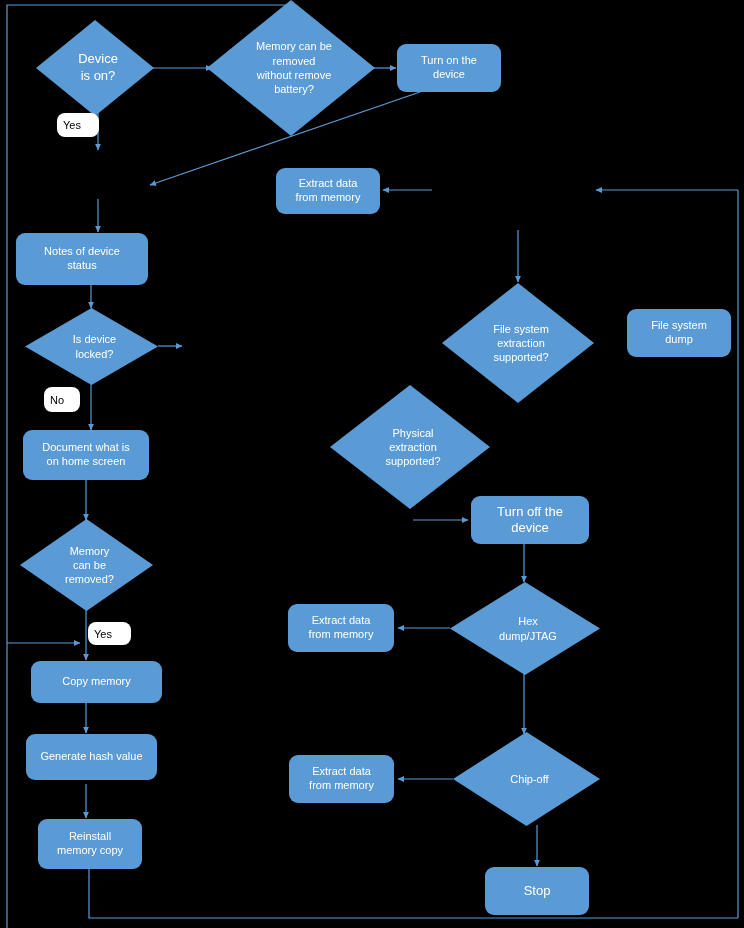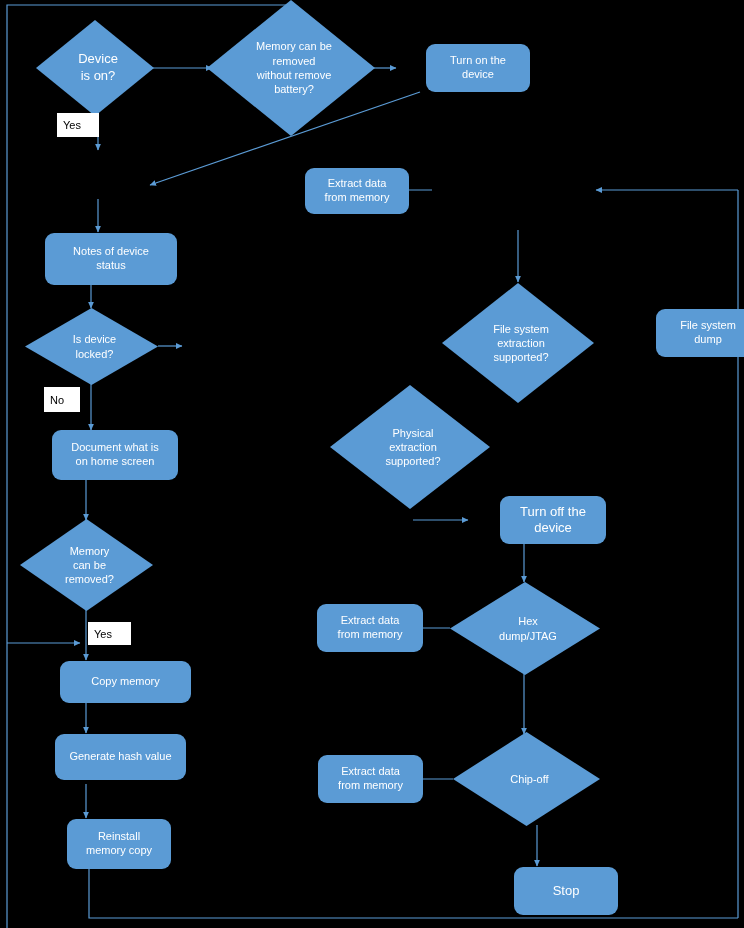--- a/index.html
+++ b/index.html
@@ -18,21 +18,20 @@
     color:#ffffff;
     box-sizing:border-box;
     line-height:1.25;
     white-space:pre-line;
   }
   .proc{
     background:#5b9bd5;
     border-radius:9px;
     font-size:11px;
     padding:2px 6px;
-    margin-left:29px;
   }
   .proc.big{font-size:13px;}
   .dia-wrap{position:absolute;}
   .dia-shape{
     position:absolute;left:0;top:0;width:100%;height:100%;
     background:#5b9bd5;
     clip-path:polygon(50% 0%,100% 50%,50% 100%,0% 50%);
   }
   .dia-label{
     position:absolute;left:3px;top:0;width:100%;height:100%;
@@ -42,20 +41,21 @@
   }
   .dia-label.big{font-size:13px;}
   .lbl{
     position:absolute;
     background:#ffffff;
     color:#000000;
     font-size:11px;
     display:flex;align-items:center;
     padding:0 6px;
     box-sizing:border-box;
+    border-radius:8px;
   }
 </style>
 </head>
 <body>
 
 <div id="stage">
 
   <svg id="svg-layer" viewBox="0 0 744 928" xmlns="http://www.w3.org/2000/svg">
     <defs>
       <marker id="ah" markerWidth="7" markerHeight="7" refX="6" refY="3.5" orient="auto" markerUnits="userSpaceOnUse">
@@ -168,21 +168,21 @@
 on home screen</span>
   </div>
 
   <div class="dia-wrap" style="left:330px;top:385px;width:160px;height:124px;">
     <div class="dia-shape"></div>
     <div class="dia-label">Physical
 extraction
 supported?</div>
   </div>
 
-  <div class="node proc big" style="left:471px;top:496px;width:106px;height:48px;">
+  <div class="node proc big" style="left:471px;top:496px;width:118px;height:48px;">
     <span>Turn off the
 device</span>
   </div>
 
   <div class="dia-wrap" style="left:20px;top:519px;width:133px;height:92px;">
     <div class="dia-shape"></div>
     <div class="dia-label">Memory
 can be
 removed?</div>
   </div>

